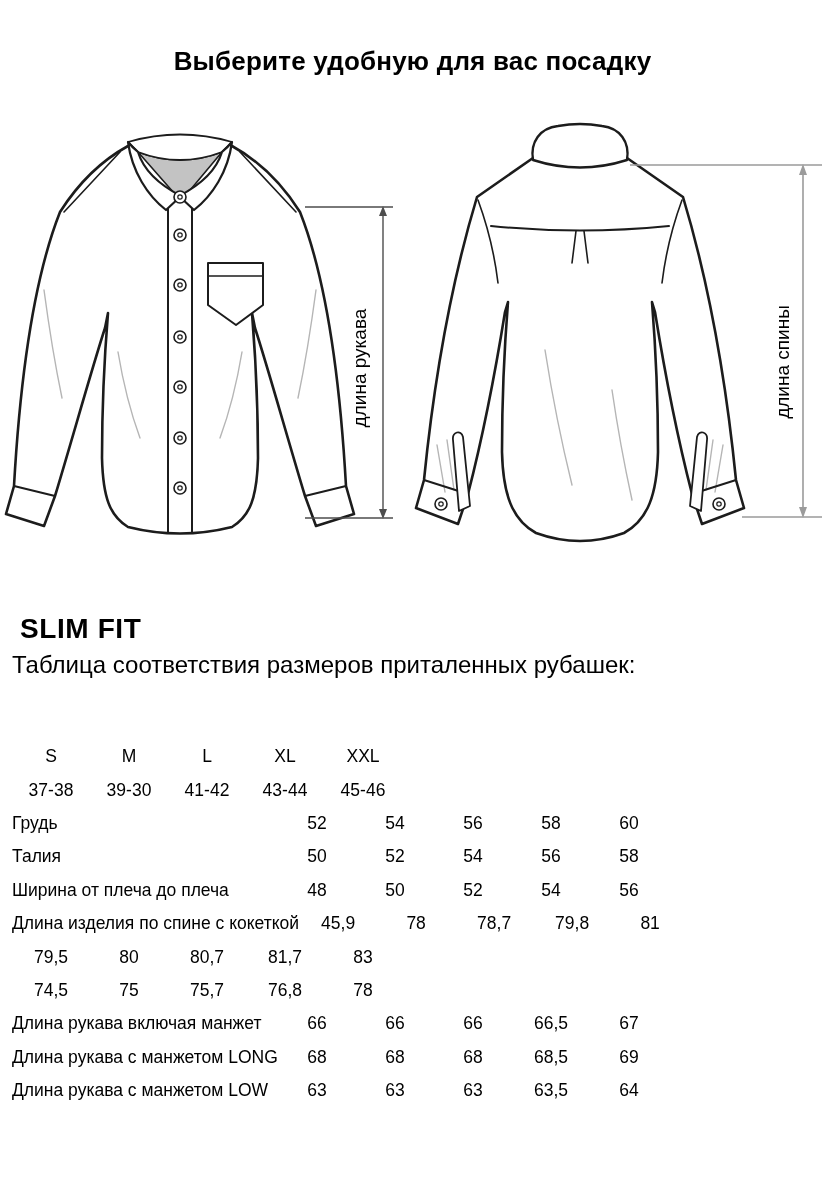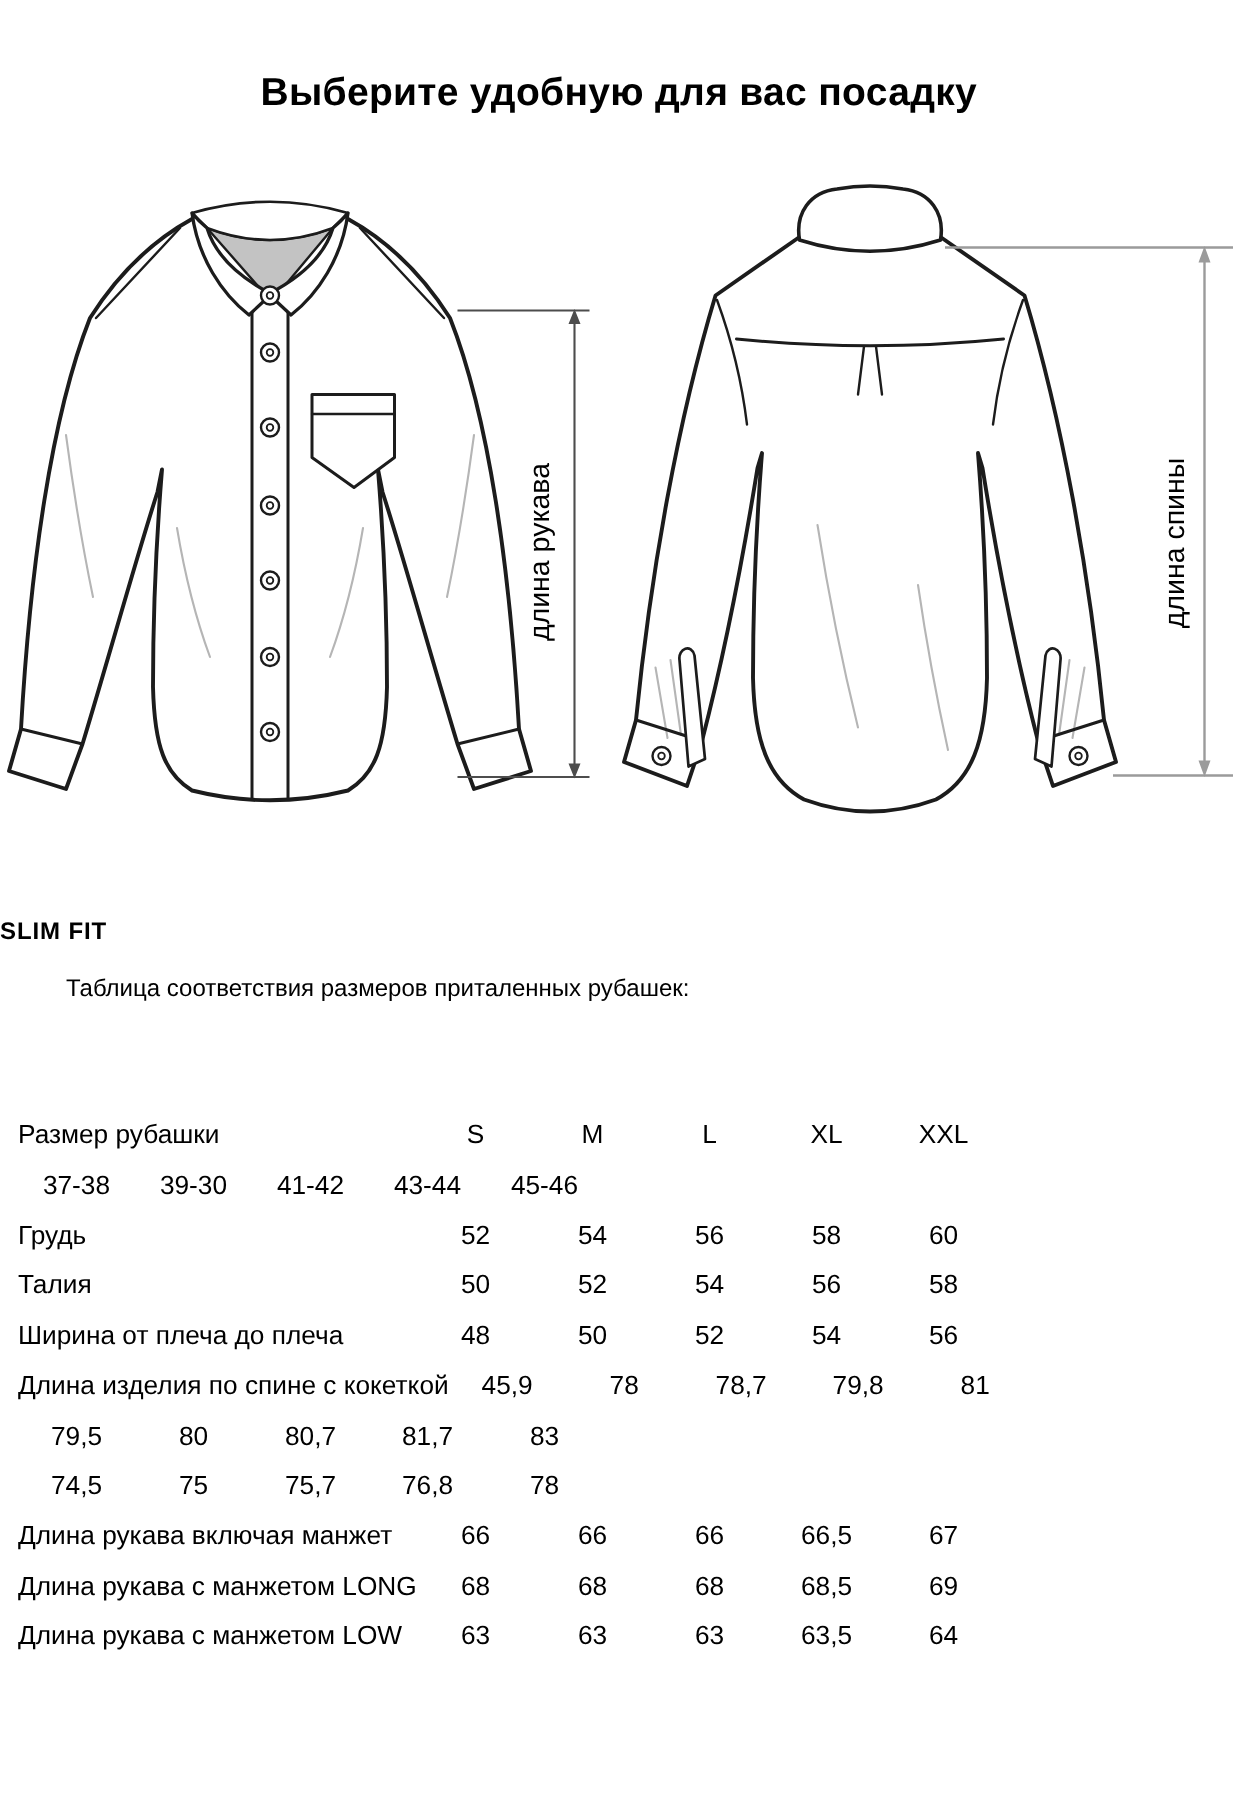--- a/index.html
+++ b/index.html
@@ -7,25 +7,25 @@
     width:825px;height:1200px;background:#ffffff;position:relative;overflow:hidden;
     font-family:"Liberation Sans", sans-serif;color:#000;
   }
   .page-title{
     position:absolute;top:46px;left:0;width:825px;text-align:center;
     font-size:26px;font-weight:700;letter-spacing:0.2px;
   }
   .diagram-wrap{position:absolute;top:100px;left:0;width:825px;height:470px;}
   svg{display:block;font-family:"Liberation Sans", sans-serif;}
   .section-heading{
-    position:absolute;left:0;top:613px;
-    font-size:16px;font-weight:700;letter-spacing:0.6px;
+    position:absolute;left:20px;top:613px;
+    font-size:28px;font-weight:700;letter-spacing:0.6px;
   }
   .section-subtitle{
-    position:absolute;left:12px;top:651px;font-size:16px;margin-left:32px;
+    position:absolute;left:12px;top:651px;font-size:24px;
   }
   .size-table{position:absolute;left:12px;top:740px;width:690px;}
   .trow{display:flex;align-items:center;height:33.4px;font-size:17.5px;}
   .trow .lbl{flex:0 0 266px;white-space:nowrap;overflow:visible;}
   .trow .val{flex:0 0 78px;text-align:center;white-space:nowrap;}
 </style>
 </head>
 <body>
 
 <div class="page-title">Выберите удобную для вас посадку</div>
@@ -134,21 +134,20 @@
   </g>
   <text transform="rotate(-90 789 262)" x="789" y="262" text-anchor="middle" font-size="19" fill="#000" stroke="none">длина спины</text>
 </svg>
 </div>
 
 <div class="section-heading">SLIM FIT</div>
 <div class="section-subtitle">Таблица соответствия размеров приталенных рубашек:</div>
 
 <div class="size-table">
     <div class="trow">
-      <span class="lbl">Размер рубашки</span>
       <span class="val">S</span>
       <span class="val">M</span>
       <span class="val">L</span>
       <span class="val">XL</span>
       <span class="val">XXL</span>
     </div>
     <div class="trow">
       <span class="val">37-38</span>
       <span class="val">39-30</span>
       <span class="val">41-42</span>

